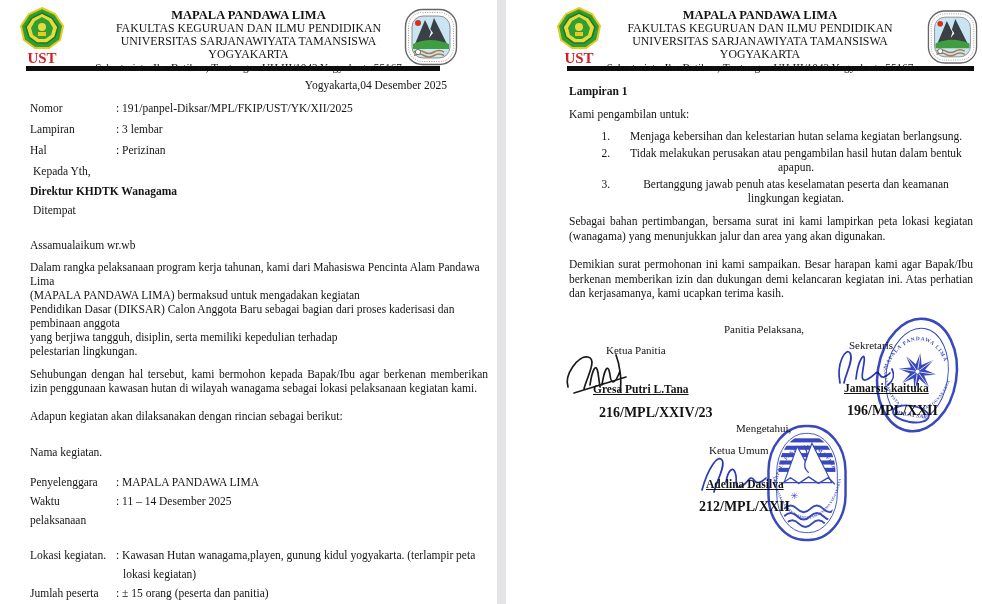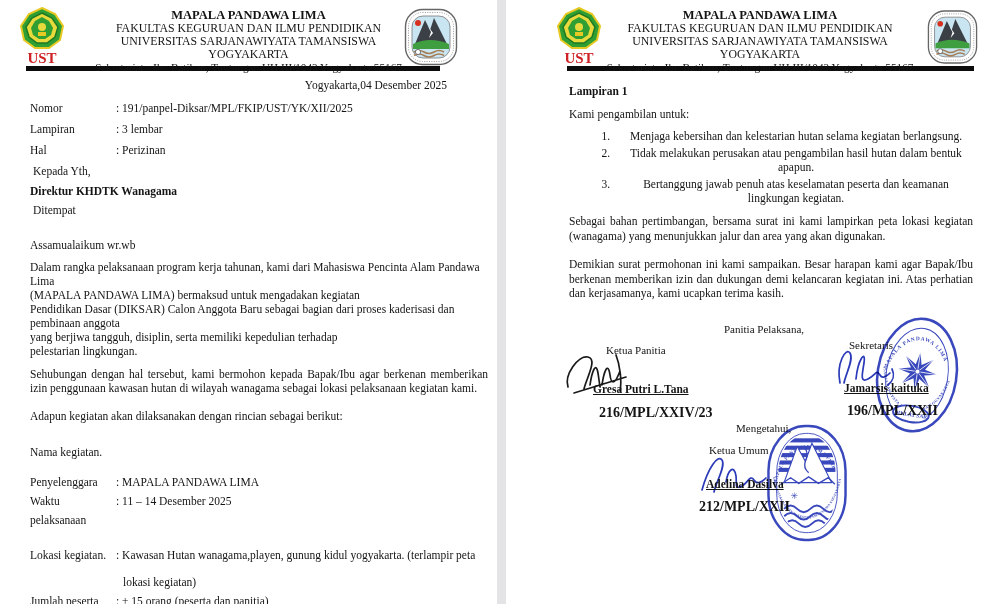--- a/index.html
+++ b/index.html
@@ -144,21 +144,21 @@
         <span class="detail-value">: MAPALA PANDAWA LIMA</span>
       </div>
       <div class="detail-row">
         <span class="detail-label">Waktu pelaksanaan</span>
         <span class="detail-value">: 11 – 14 Desember 2025</span>
       </div>
       <div class="detail-row mt16">
         <span class="detail-label">Lokasi kegiatan.</span>
         <span class="detail-value">
           <span>: Kawasan Hutan wanagama,playen, gunung kidul yogyakarta. (terlampir peta</span>
-          <span style="display:block;padding-left:7px;margin-top:8px;">lokasi kegiatan)</span>
+          <span style="display:block;padding-left:7px;">lokasi kegiatan)</span>
         </span>
       </div>
       <div class="detail-row">
         <span class="detail-label">Jumlah peserta</span>
         <span class="detail-value">: ± 15 orang (peserta dan panitia)</span>
       </div>
       <div class="detail-row">
         <span class="detail-label">Tujuan kegiatan.</span>
         <span class="detail-value">:</span>
       </div>

